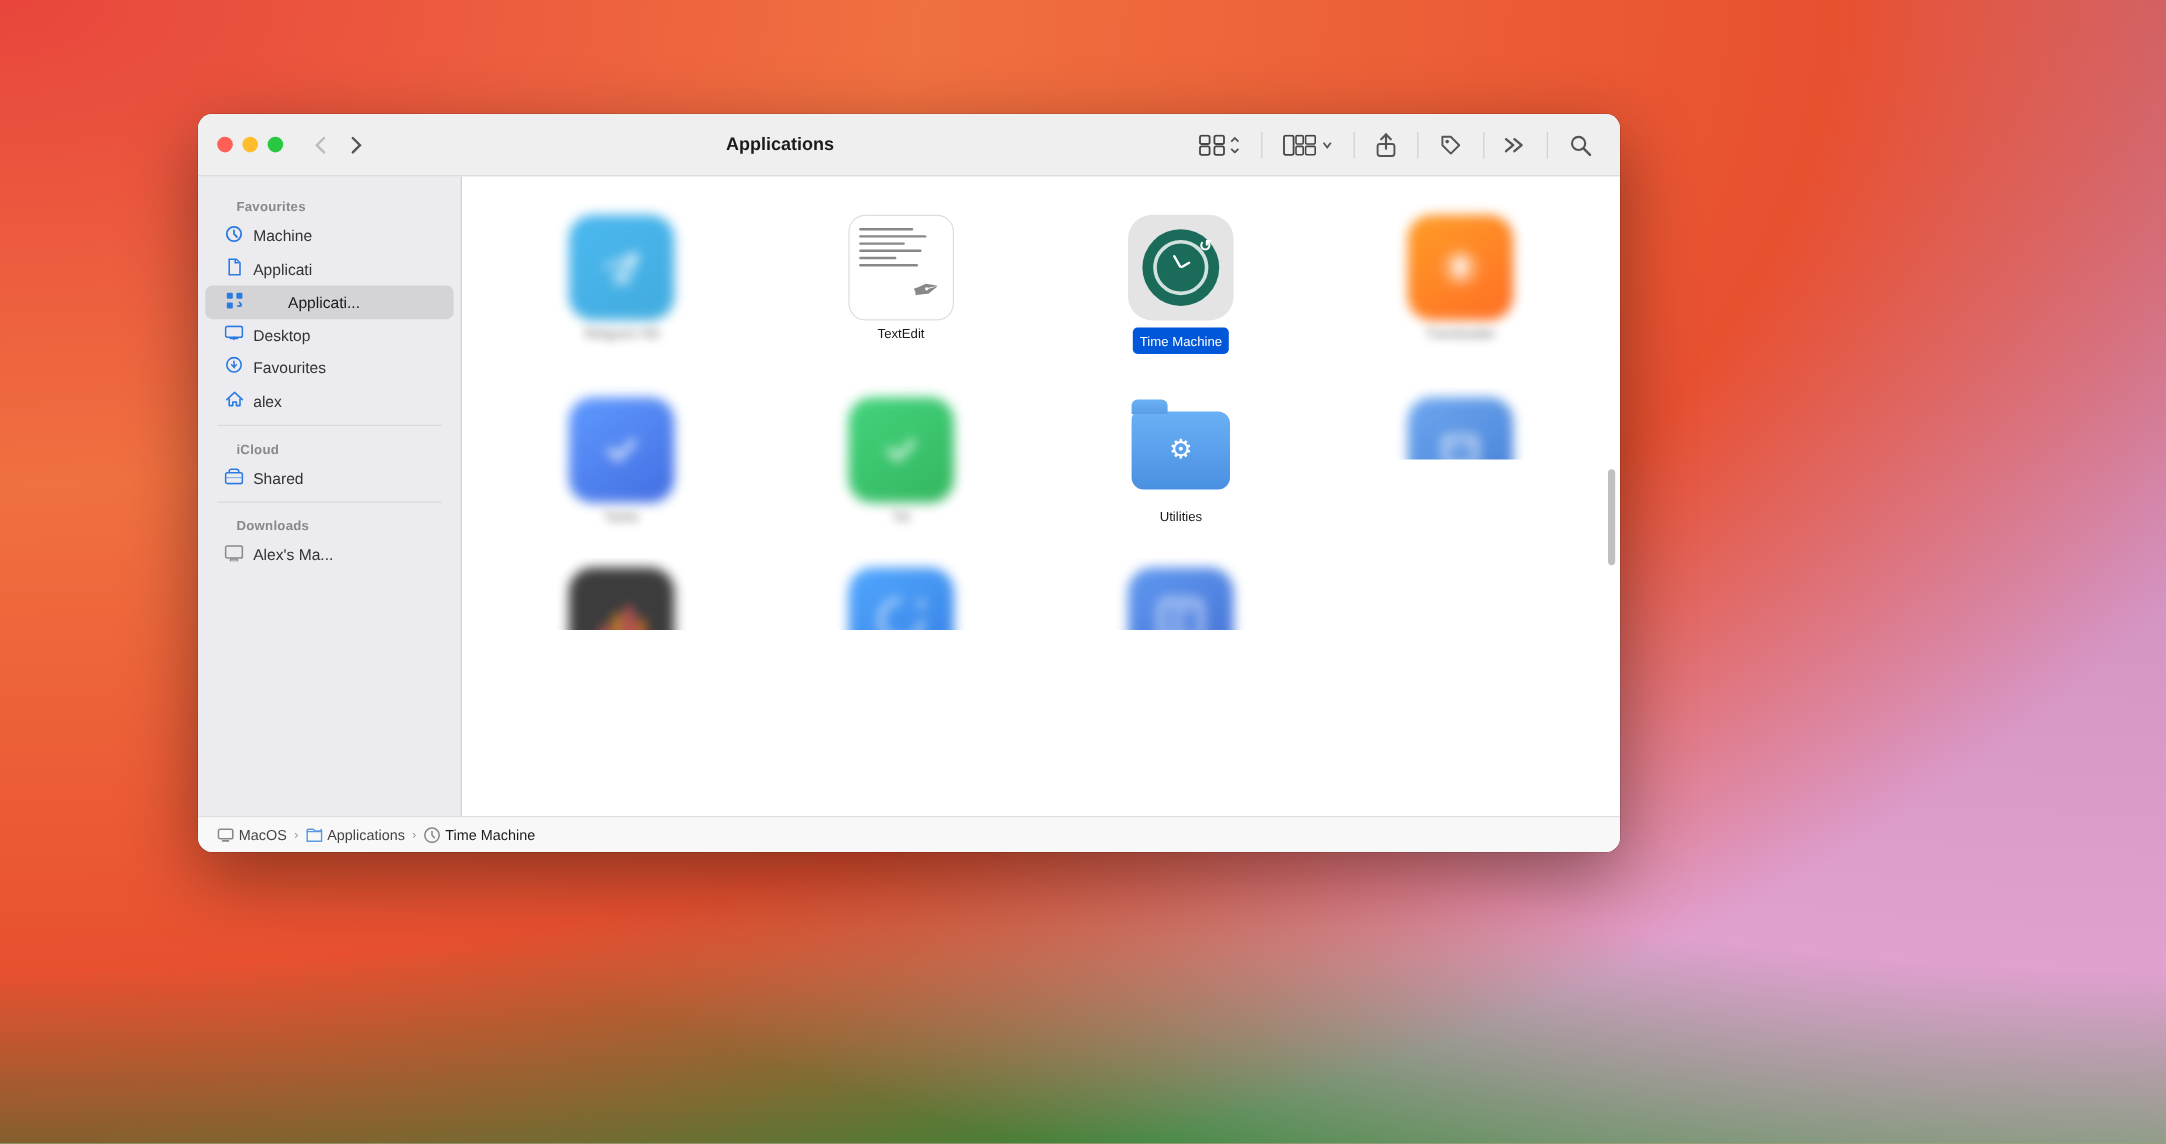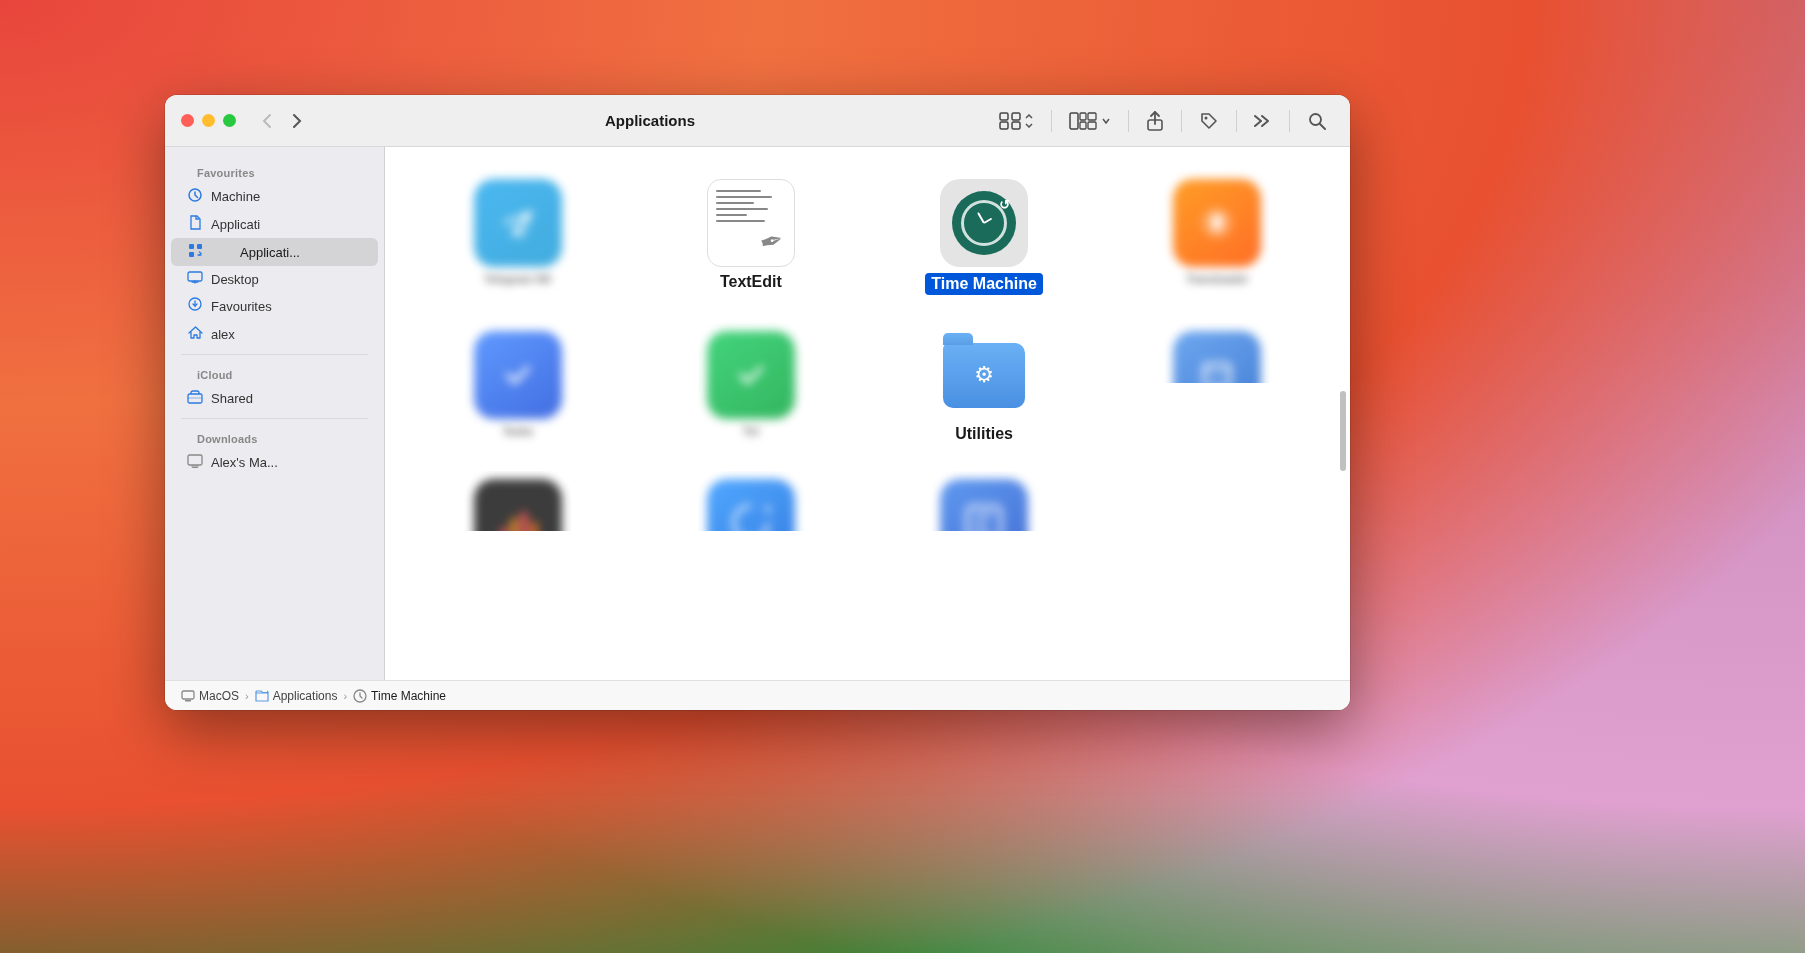--- a/index.html
+++ b/index.html
@@ -194,26 +194,25 @@
       display: flex;
       align-items: center;
       justify-content: center;
       font-size: 40px;
       position: relative;
       overflow: hidden;
       flex-shrink: 0;
     }
 
     .file-label {
-      font-size: 16px;
+      font-size: 11px;
       color: #1a1a1a;
       text-align: left;
       max-width: 110px;
       word-break: break-word;
-      font-weight: bold;
     }
 
     
     .breadcrumb-bar {
       height: 30px;
       background: #f8f8f8;
       border-top: 1px solid #e0e0e0;
       display: flex;
       align-items: center;
       padding: 0 16px;

